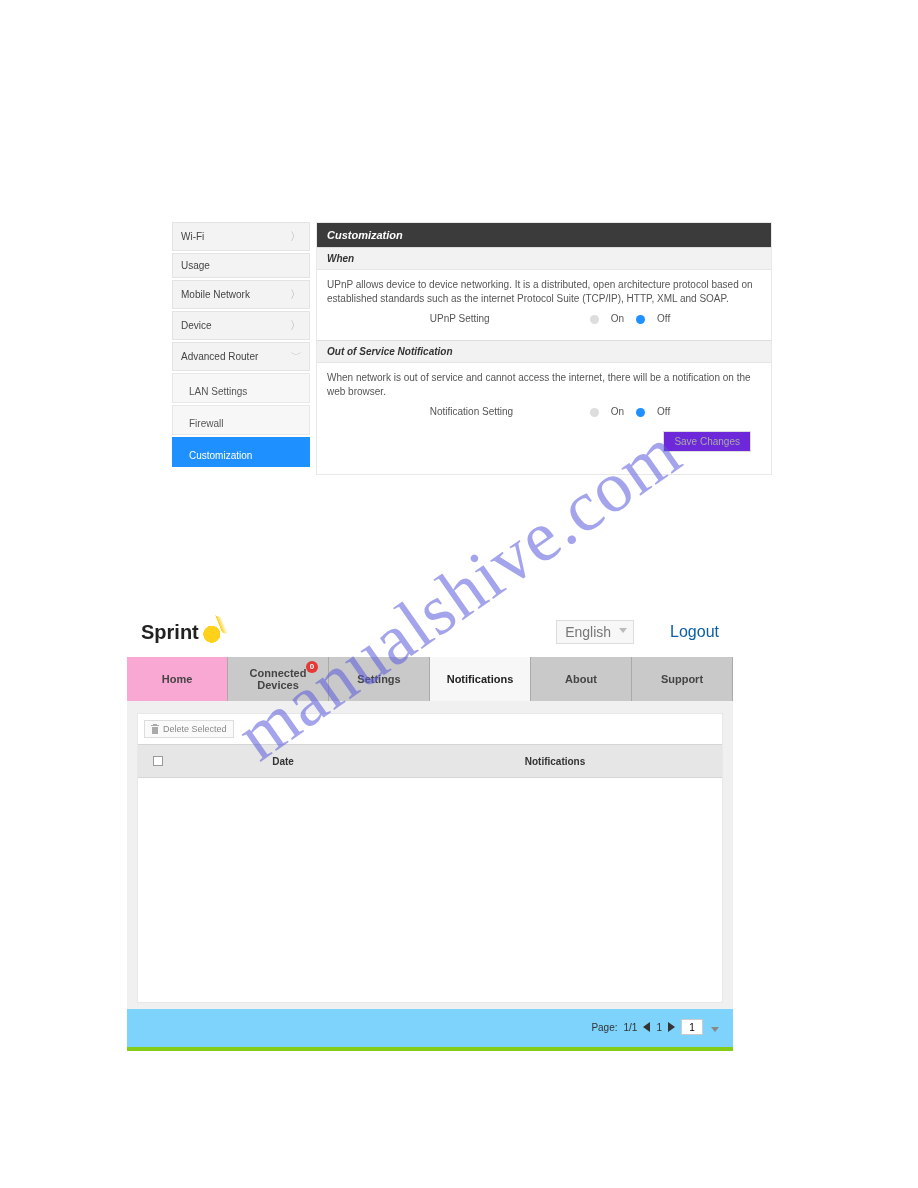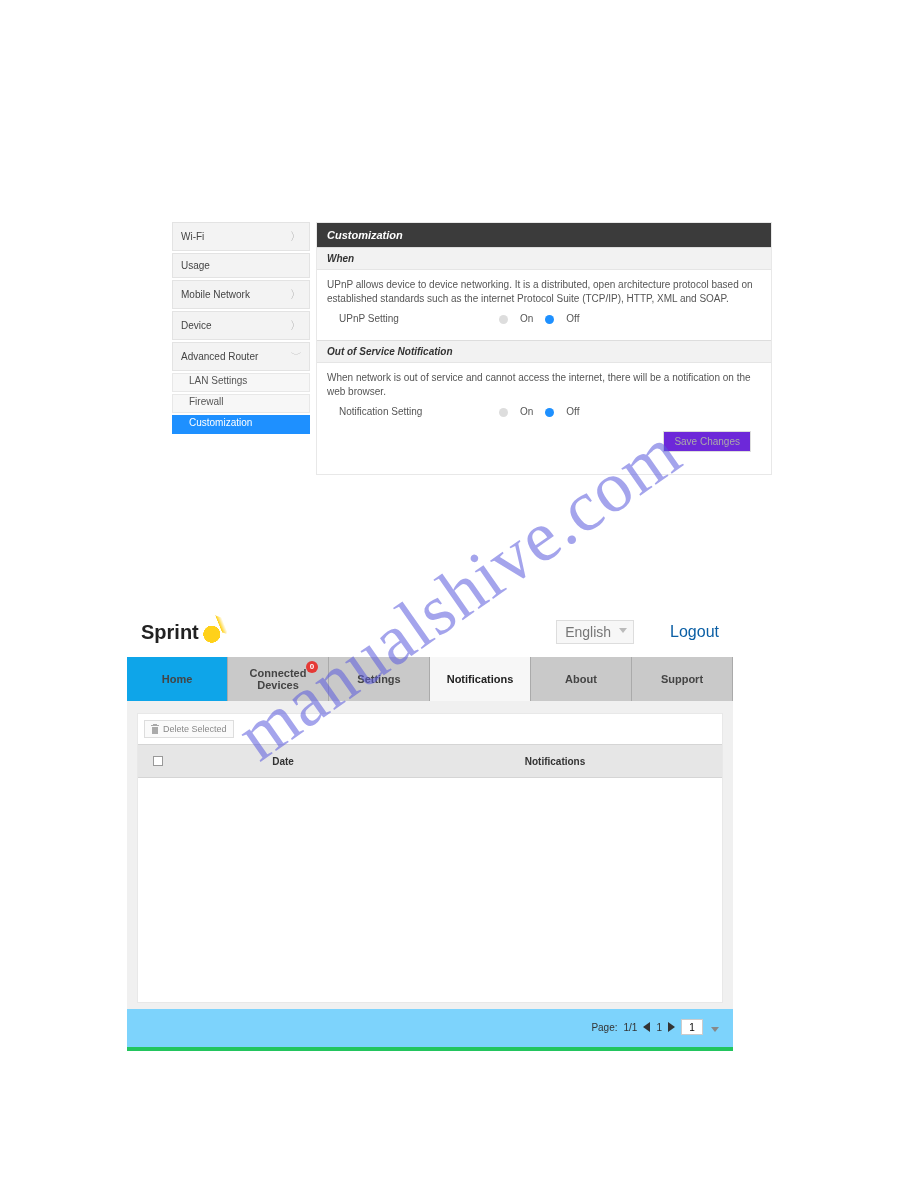--- a/index.html
+++ b/index.html
@@ -44,21 +44,21 @@
     color: #444;
     display: flex;
     justify-content: space-between;
     align-items: center;
     cursor: pointer;
   }
   .sb-item .chev { color: #aaa; font-size: 11px; }
   .sb-sub {
     background: #f7f7f7;
     border: 1px solid #e8e8e8;
-    padding: 1px 8px 5px 16px;
+    padding: 12px 8px 5px 16px;
     margin-bottom: 2px;
     color: #555;
     font-size: 10px;
     cursor: pointer;
   }
   .sb-sub.active {
     background: #1e90ff;
     color: #fff;
     border-color: #1e90ff;
   }
@@ -87,20 +87,21 @@
   .section-body {
     padding: 8px 10px 14px 10px;
     color: #555;
     line-height: 1.4;
     background: #fff;
   }
   .setting-row {
     display: flex;
     align-items: center;
     padding: 6px 0 0 12px;
+    justify-content: center;
   }
   .setting-row .lbl { width: 160px; }
   .toggle {
     display: inline-flex;
     align-items: center;
     gap: 12px;
   }
   .dot { width: 9px; height: 9px; border-radius: 50%; display:inline-block; }
   .dot.off { background:#ddd; }
   .dot.on  { background:#1e90ff; }
@@ -113,21 +114,21 @@
     padding: 4px 10px;
     cursor: pointer;
   }
 
   
   .panel2 {
     position: absolute;
     left: 127px; top: 607px;
     width: 606px;
     background: #fff;
-    border-bottom: 4px solid #22c55e;
+    border-bottom: 4px solid #84cc16;
   }
   .topbar {
     height: 50px;
     display: flex;
     align-items: center;
     justify-content: space-between;
     padding: 0 14px;
   }
   .brand {
     display: flex; align-items: center; gap: 4px;
@@ -163,21 +164,21 @@
   }
   .tab {
     flex:1; display:flex; align-items:center; justify-content:center;
     font-size:11px; color:#444; font-weight:bold;
     border-right:1px solid #aaa;
     background:#c9c9c9;
     cursor:pointer;
     position:relative;
     text-align:center; line-height:1.1;
   }
-  .tab.home { background:#0ea5e9; }
+  .tab.home { background:#f9a8d4; }
   .tab.active { background:#f7f7f7; color:#222; }
   .badge {
     position:absolute; top:4px; right:10px;
     width:12px; height:12px; border-radius:50%;
     background:#e53935; color:#fff; font-size:8px;
     display:flex; align-items:center; justify-content:center;
   }
   .notif-area {
     background:#f0f0f0;
     padding:12px 10px 6px;

